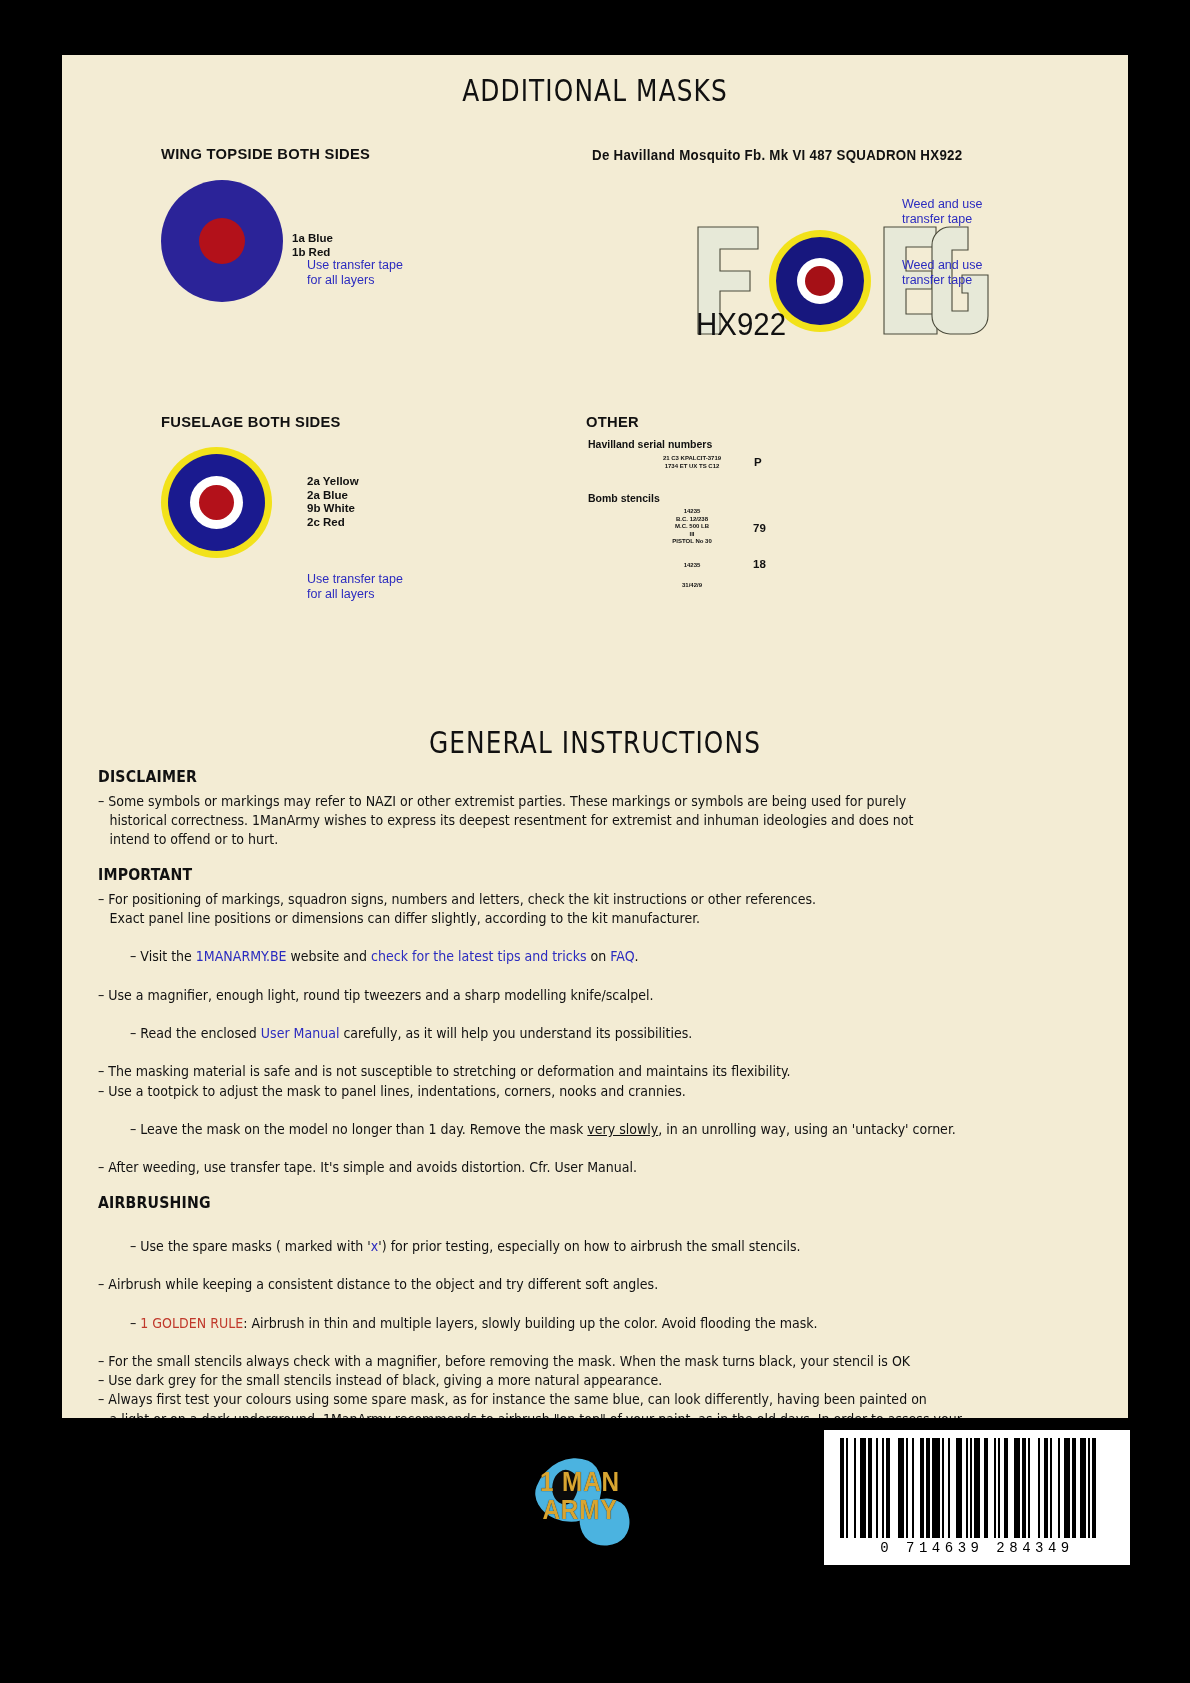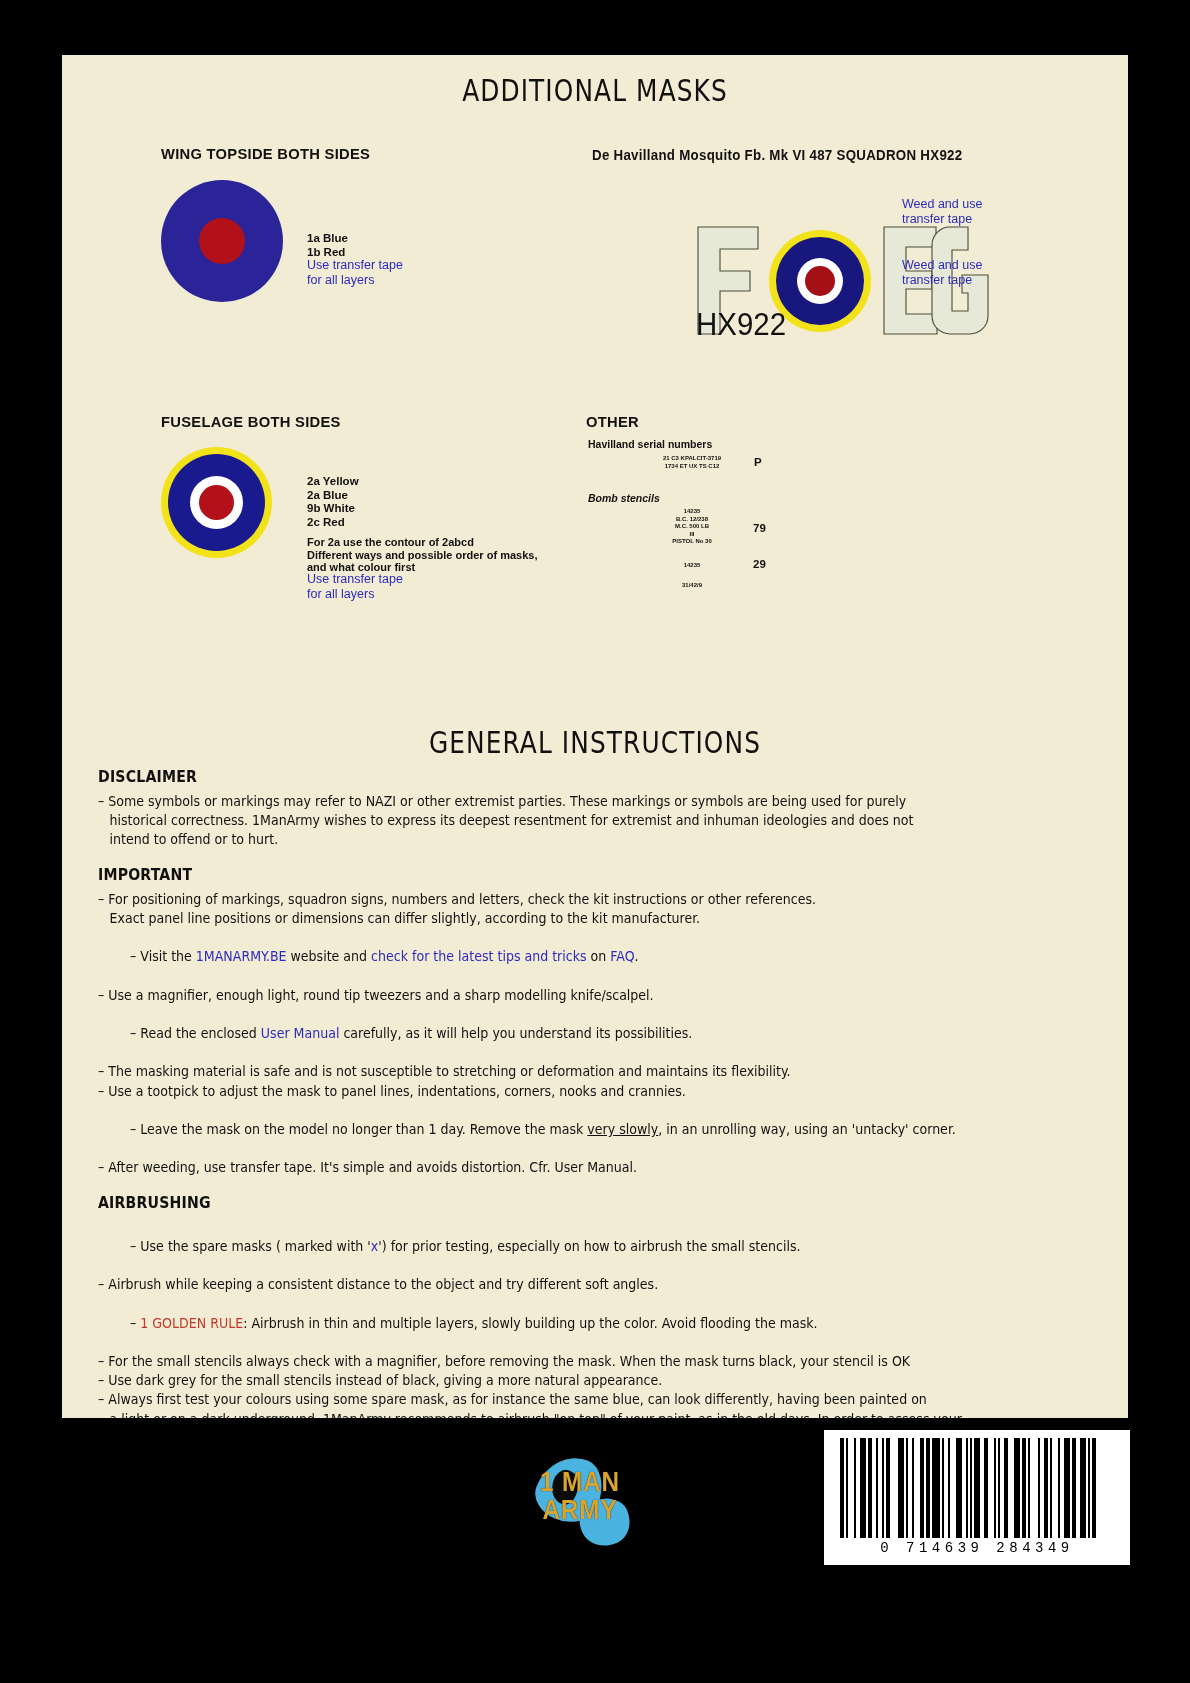--- a/index.html
+++ b/index.html
@@ -156,21 +156,21 @@
 
 <div id="sheet">
 
   <div id="title-additional" class="cond">ADDITIONAL MASKS</div>
 
   <div class="sec-head" style="left:99px;top:90px;">WING TOPSIDE BOTH SIDES</div>
 
   <div class="roundel" style="left:99px;top:125px;width:122px;height:122px;background:#2b2398;"></div>
   <div class="roundel" style="left:137px;top:163px;width:46px;height:46px;background:#b3111a;"></div>
 
-  <div class="lbl" style="left:245px;top:177px;">1a Blue
+  <div class="lbl" style="left:230px;top:177px;">1a Blue
 1b Red</div>
   <div class="lbl blue" style="left:245px;top:203px;">Use transfer tape
 for all layers</div>
 
   <div class="sec-head" style="left:530px;top:92px;font-size:14px;">De Havilland Mosquito Fb. Mk VI   487 SQUADRON   HX922</div>
 
   <div id="codes">
 
     <svg class="stencil-letter" style="left:0px;" width="72" height="115" viewBox="0 0 72 115">
       <path d="M6 4 H66 V26 H28 V48 H58 V68 H28 V111 H6 Z" fill="#e7e9d8" stroke="#4a4a3a" stroke-width="1.1"></path>
@@ -202,43 +202,40 @@
 
   <div class="roundel" style="left:99px;top:392px;width:111px;height:111px;background:#f2e21a;"></div>
   <div class="roundel" style="left:106px;top:399px;width:97px;height:97px;background:#1a1a8f;"></div>
   <div class="roundel" style="left:128px;top:421px;width:53px;height:53px;background:#ffffff;"></div>
   <div class="roundel" style="left:137px;top:430px;width:35px;height:35px;background:#b3111a;"></div>
 
   <div class="lbl" style="left:245px;top:420px;">2a Yellow
 2a Blue
 9b White
 2c Red</div>
-  <div class="lbl note" style="left:245px;top:481px;">For 2a use the contour of 2abcd
-Different ways and possible order of masks,
-and what colour first</div>
   <div class="lbl blue" style="left:245px;top:517px;">Use transfer tape
 for all layers</div>
 
   <div class="sec-head" style="left:524px;top:358px;">OTHER</div>
 
   <div class="sub-head" style="left:526px;top:383px;">Havilland serial numbers</div>
   <div class="tiny" style="left:570px;top:400px;width:120px;">21 C3 KPALCIT-3719
 1734 ET UX TS C12</div>
   <div class="bignum" style="left:692px;top:401px;">P</div>
 
-  <div class="sub-head" style="left:526px;top:437px;font-style:italic;">Bomb stencils</div>
+  <div class="sub-head" style="left:526px;top:437px;">Bomb stencils</div>
   <div class="tiny" style="left:570px;top:453px;width:120px;">14235
 B.C. 12/238
 M.C. 500 LB
 III
 PISTOL No 30</div>
   <div class="bignum" style="left:691px;top:467px;">79</div>
 
   <div class="tiny" style="left:570px;top:507px;width:120px;">14235</div>
-  <div class="bignum" style="left:691px;top:503px;">29</div>
+  <div class="bignum" style="left:691px;top:503px;">18</div>
 
   <div class="tiny" style="left:570px;top:527px;width:120px;">31/42/9</div>
 
   <div id="title-general" class="cond">GENERAL INSTRUCTIONS</div>
 
   <div id="gi" class="cond">
 
     <div class="gi-block">
       <div class="gi-head">DISCLAIMER</div>
       <div class="gi-line">– Some symbols or markings may refer to NAZI or other extremist parties. These markings or symbols are being used for purely</div>

